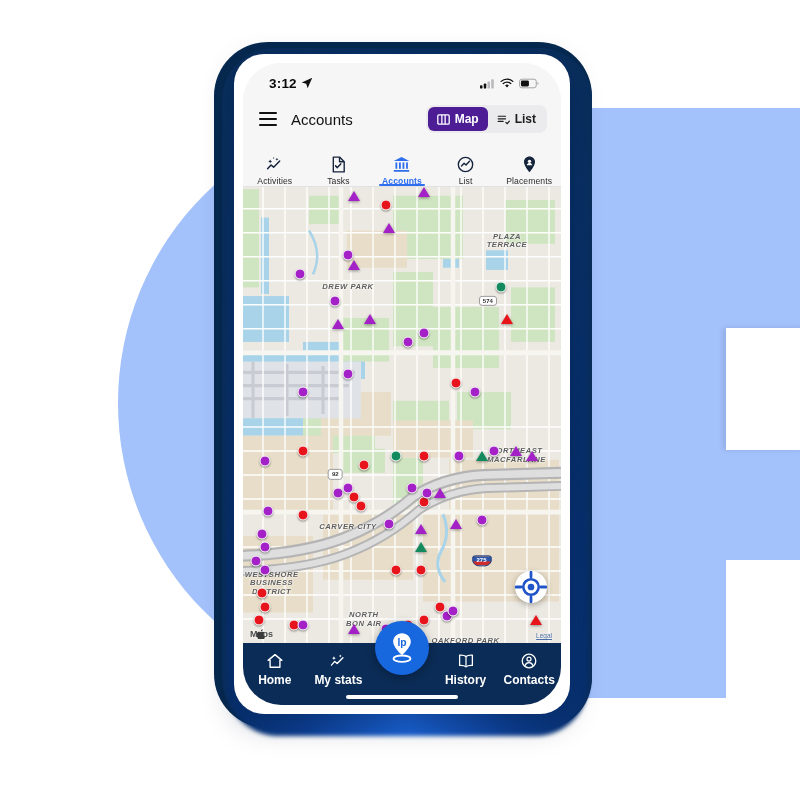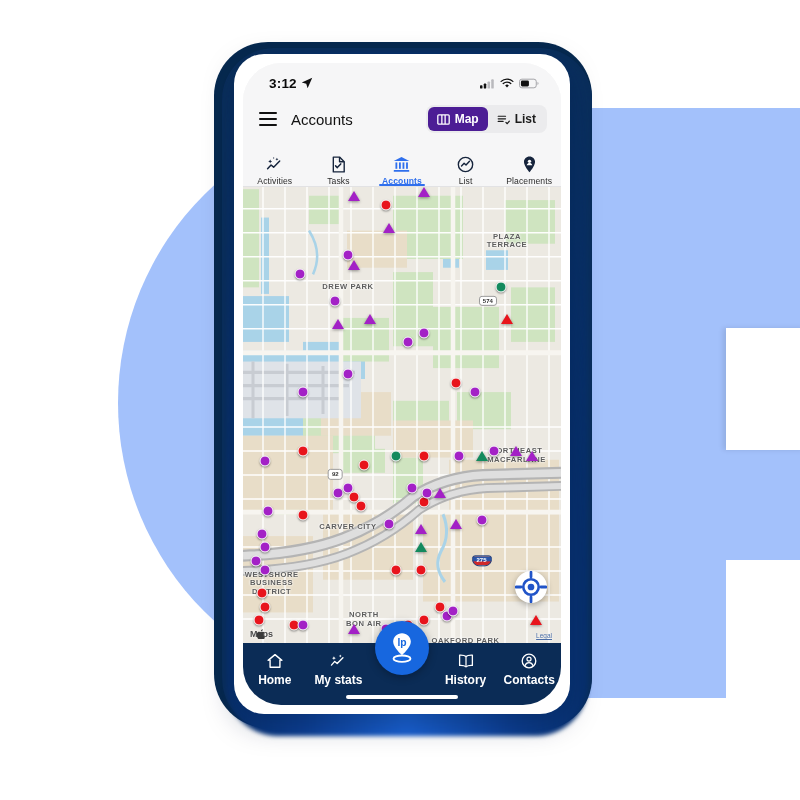--- a/index.html
+++ b/index.html
@@ -131,21 +131,21 @@
   .count-text { font-size: 11px; font-weight: 700; color: #16181d; }
   .count-icons { margin-left: auto; display: flex; align-items: center; gap: 16px; }
 
   
   .map { position: relative; flex: 1 1 auto; overflow: hidden; background: #eae7e0; }
   .map svg { position: absolute; inset: 0; width: 100%; height: 100%; }
   .maplabel {
     position: absolute; transform: translate(-50%,-50%);
     font-size: 7.6px; font-weight: 700; color: #5d5d5d;
     letter-spacing: .55px; text-align: center; line-height: 1.15;
-    text-shadow: 0 0 3px #fff, 0 0 2px #fff; pointer-events: none; white-space: pre;
+    text-shadow: 0 0 3px #fff, 0 0 2px #fff; pointer-events: none; white-space: pre; font-style: italic;
   }
   .pin { position: absolute; transform: translate(-50%,-50%); }
   .pin.dot {
     width: 11px; height: 11px; border-radius: 50%;
     border: 1.4px solid #fff;
     box-shadow: 0 1px 2px rgba(0,0,0,.38);
   }
   .pin.tri {
     width: 0; height: 0;
     border-left: 6px solid transparent; border-right: 6px solid transparent;

